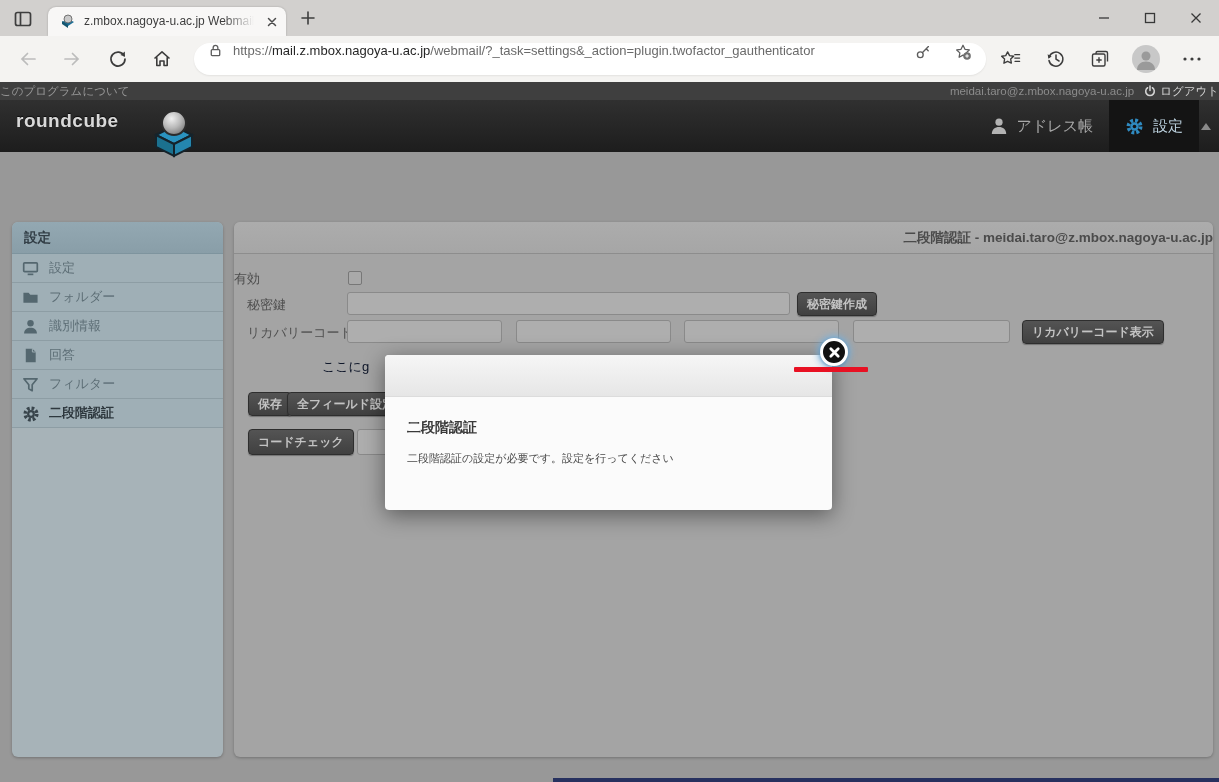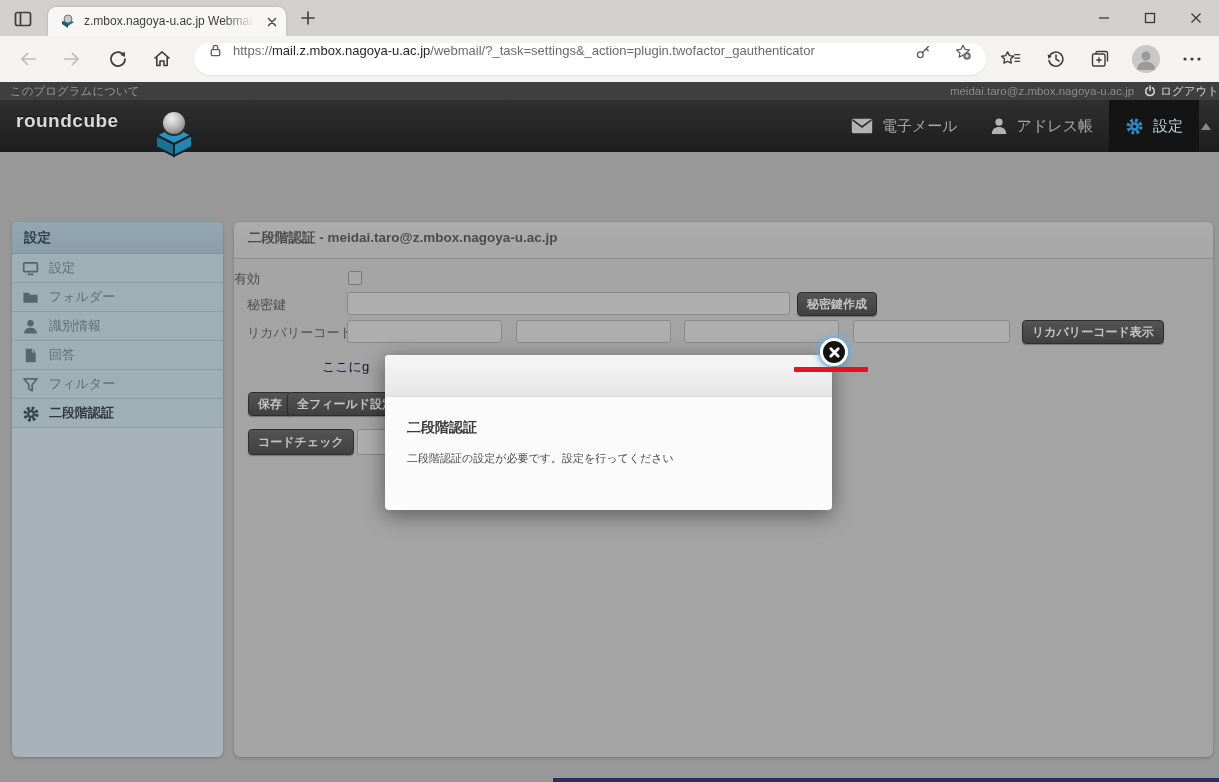--- a/index.html
+++ b/index.html
@@ -35,21 +35,21 @@
             box-shadow:0 1px 2px rgba(0,0,0,.07); }
   .url-text { font-size:13px; color:#6a6a6a; margin-left:10px; white-space:nowrap; }
   .url-host { color:#262626; }
   .url-right { margin-left:auto; display:flex; align-items:center; gap:22px; }
   .avatar { position:absolute; left:1132px; top:9px; width:28px; height:28px; border-radius:50%;
             background:#c8c8c8; overflow:hidden; }
 
   
   .rc-aboutbar { position:absolute; left:0; top:82px; width:1219px; height:18px; background:#3f3f3f;
                  display:flex; align-items:center; font-size:11.5px; }
-  .about-link { margin-left:10px; color:#979797; }
+  .about-link { color:#979797; }
   .about-right { margin-left:auto; display:flex; align-items:center; gap:10px; }
   .account-email { color:#8c8c8c; }
   .logout { display:flex; align-items:center; gap:4px; color:#d4d4d4; }
 
   
   .rc-header { position:absolute; left:0; top:100px; width:1219px; height:52px;
                background:linear-gradient(#303030,#1d1d1d); }
   .logo-text { position:absolute; left:16px; top:10px; font-size:19px; font-weight:bold;
                letter-spacing:0.5px; color:#d9d9d9; text-shadow:0 -1px 1px rgba(0,0,0,.7); }
   .logo-cube { position:absolute; left:148px; top:2px; z-index:3; }
@@ -66,24 +66,24 @@
   .sidebar-header { height:32px; line-height:32px; padding-left:12px; font-size:13.5px; font-weight:bold;
                     color:#333f47; background:linear-gradient(#93a8b2,#899ea8);
                     border-bottom:1px solid #7e949e; }
   .sb-item { height:29px; display:flex; align-items:center; gap:10px; padding-left:10px;
              background:#9fafb6; border-bottom:1px solid #8d9da4; font-size:13px; color:#5d6e76; }
   .sb-item.selected { color:#2e383e; font-weight:bold; }
   .sb-ic { width:17px; height:17px; flex:0 0 17px; }
 
   .main-panel { position:absolute; left:234px; top:222px; width:979px; height:535px;
                 background:#a4a4a4; border-radius:6px; box-shadow:0 1px 3px rgba(0,0,0,.25); }
-  .main-header { position:absolute; left:0; top:0; width:100%; height:37px; line-height:32px;
+  .main-header { position:absolute; left:0; top:0; width:100%; height:32px; line-height:32px;
                  padding-left:14px; font-size:13.5px; font-weight:bold; color:#4b4b4b;
                  background:linear-gradient(#acacac,#a6a6a6); border-bottom:1px solid #8d8d8d;
-                 border-radius:6px 6px 0 0; }
+                 border-radius:6px 6px 0 0;text-align:right; }
   .flabel { position:absolute; font-size:13px; color:#4f4f4f; }
   .fin { position:absolute; height:23px; background:#aeaeae; border:1px solid #8a8a8a;
          border-radius:3px; font-size:13px; color:#333; padding:0 6px; }
   .cb { position:absolute; appearance:none; -webkit-appearance:none; width:14px; height:14px;
         background:#a9a9a9; border:1px solid #777; border-radius:2px; }
   .dbtn { position:absolute; background:linear-gradient(#545454,#404040); border:1px solid #2e2e2e;
           color:#c3c3c3; border-radius:4px; font-size:12px; font-weight:bold; padding:0 9px;
           height:24px; box-shadow:0 1px 1px rgba(0,0,0,.3); white-space:nowrap; overflow:hidden; }
   .hint { position:absolute; font-size:13px; color:#0f172a; white-space:nowrap; }
 
@@ -265,29 +265,20 @@
         </defs>
       <polygon points="8,33 26,24 44,33 26,42" fill="#2a93c0" stroke="#15232b" stroke-width="2"></polygon>
       <polygon points="8,33 26,42 26,54 8,45" fill="#1b718f" stroke="#15232b" stroke-width="2"></polygon>
       <polygon points="44,33 26,42 26,54 44,45" fill="#2486ae" stroke="#15232b" stroke-width="2"></polygon>
       <circle cx="26" cy="21" r="12" fill="url(#ball)" stroke="#2c2c2c" stroke-width="2"></circle>
     </svg>
   </span>
   <div class="rc-nav">
     <span class="nav-item">
       <span>
-        <svg viewBox="0 0 22 16" width="22" height="16">
-            <rect x="0.8" y="0.8" width="20.4" height="14.4" rx="1.5" fill="#b3b3b3"></rect>
-            <path d="M1.5 1.8 L11 9 L20.5 1.8" fill="none" stroke="#2b2b2b" stroke-width="1.6"></path>
-          </svg>
-      </span>
-      <span>電子メール</span>
-    </span>
-    <span class="nav-item">
-      <span>
         <svg viewBox="0 0 18 18" width="18" height="18">
             <circle cx="9" cy="5.2" r="3.6" fill="#b3b3b3"></circle>
             <path d="M1.8 17 c0-4.6 3.2-7 7.2-7 s7.2 2.4 7.2 7 z" fill="#b3b3b3"></path>
           </svg>
       </span>
       <span>アドレス帳</span>
     </span>
     <span class="nav-item active">
       <span>
         <svg viewBox="0 0 20 20" width="19" height="19">

